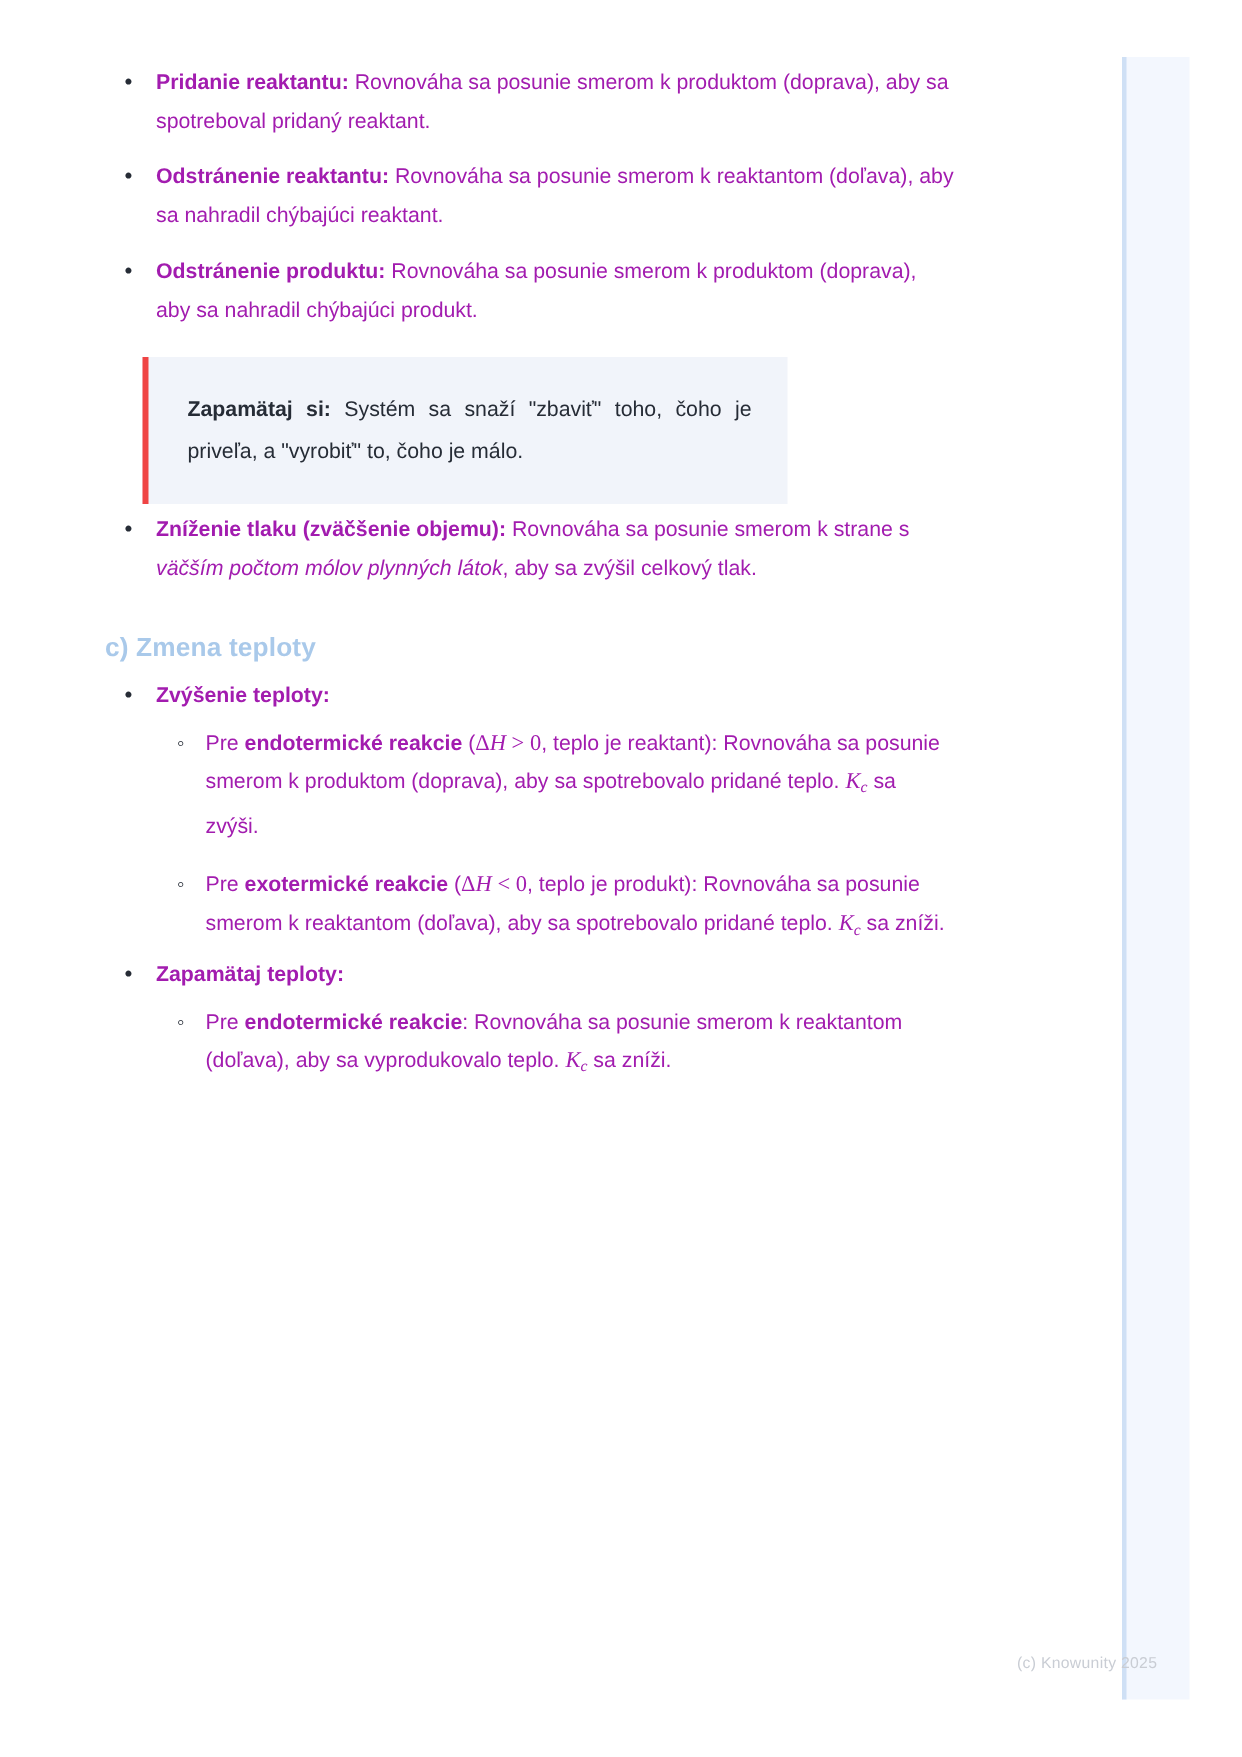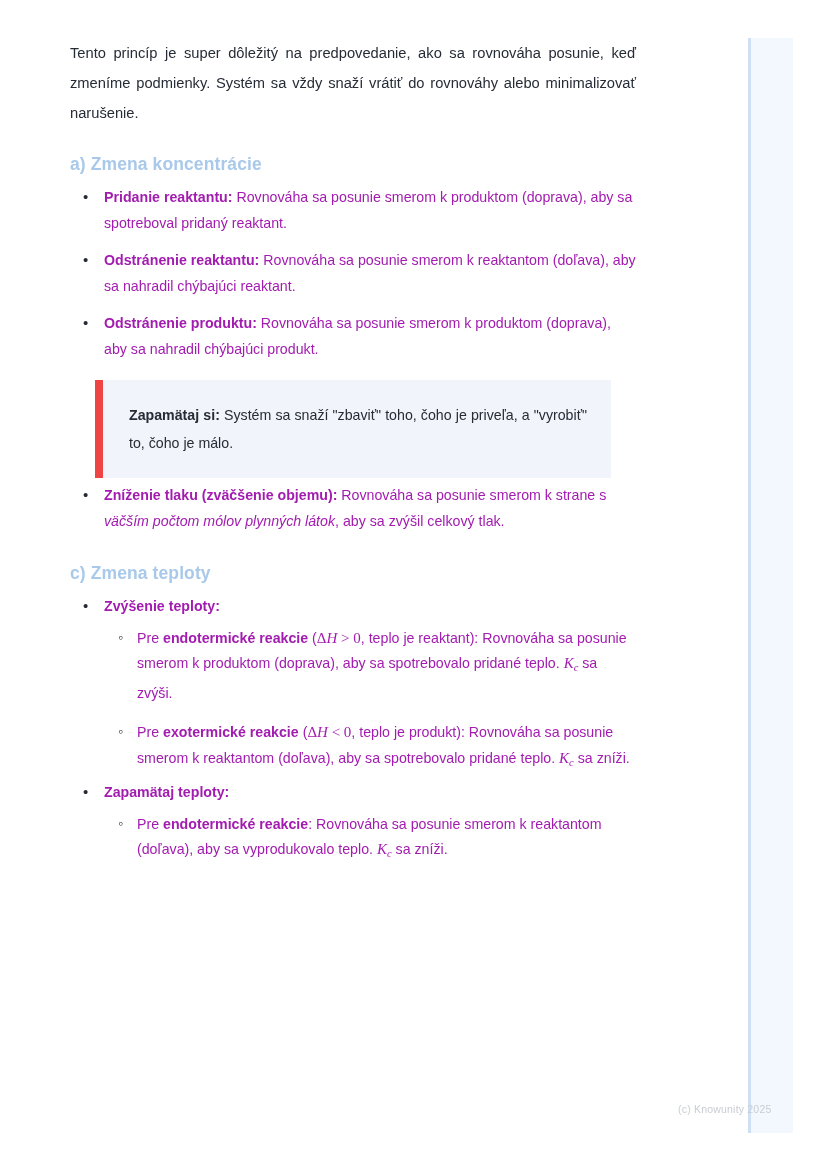--- a/index.html
+++ b/index.html
@@ -132,23 +132,23 @@
   }
   .sub {
     font-family: "Liberation Serif", serif;
     font-style: italic;
     font-size: 10.5px;
     vertical-align: -3px;
   }
 
   .callout {
     margin: 18px 0 0 25px;
-    width: 516px;
+    width: 430px;
     background: #f1f4fa;
-    border-left: 8px solid #ef4444;
+    border-left: 4px solid #ef4444;
     padding: 21px 24px 21px 26px;
     box-sizing: border-box;
   }
   .callout p {
     margin: 0;
     font-size: 14.2px;
     line-height: 28px;
     text-align: justify;
     color: #262c36;
   }
@@ -166,23 +166,21 @@
 </head>
 <body>
 
 <div id="page">
 
   <div id="right-strip"></div>
   <div id="right-strip-edge"></div>
 
   <div class="content">
 
-    <p class="intro">Tento princíp je super dôležitý na predpovedanie, ako sa rovnováha posunie, keď zmeníme podmienky. Systém sa vždy snaží vrátiť do rovnováhy alebo minimalizovať narušenie.</p>
-
-    <h2 class="section-heading">a) Zmena koncentrácie</h2>
+
 
     <ul class="lvl1">
       <li>
         <span class="b">Pridanie reaktantu:</span><span> Rovnováha sa posunie smerom k produktom (doprava), aby sa spotreboval pridaný reaktant.</span>
       </li>
       <li>
         <span class="b">Odstránenie reaktantu:</span><span> Rovnováha sa posunie smerom k reaktantom (doľava), aby sa nahradil chýbajúci reaktant.</span>
       </li>
       <li>
         <span class="b">Odstránenie produktu:</span><span> Rovnováha sa posunie smerom k produktom (doprava), aby sa nahradil chýbajúci produkt.</span>

